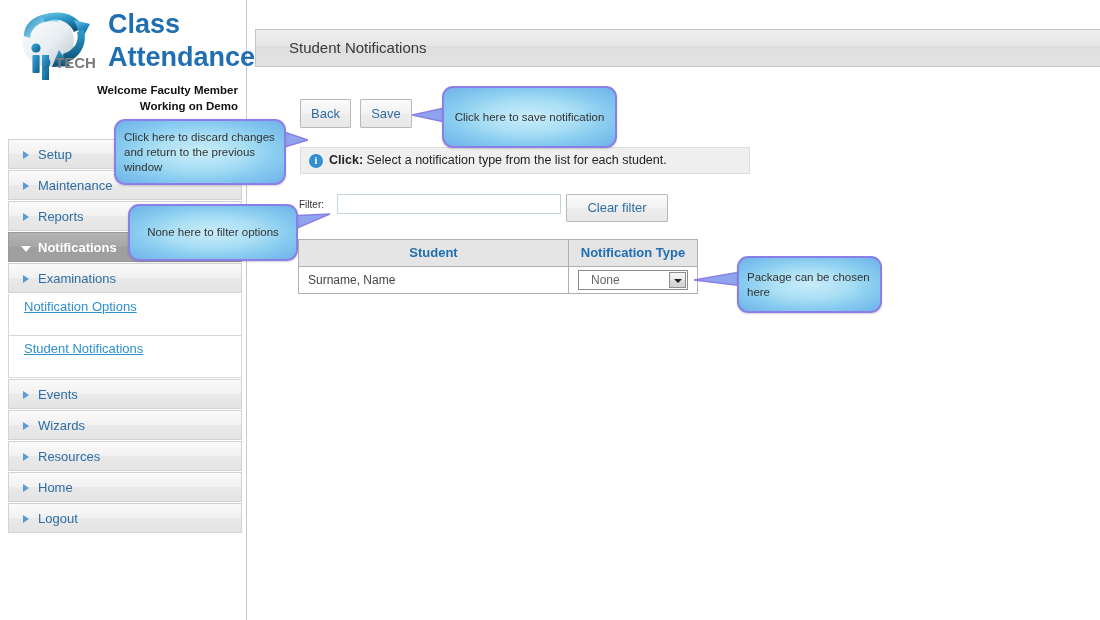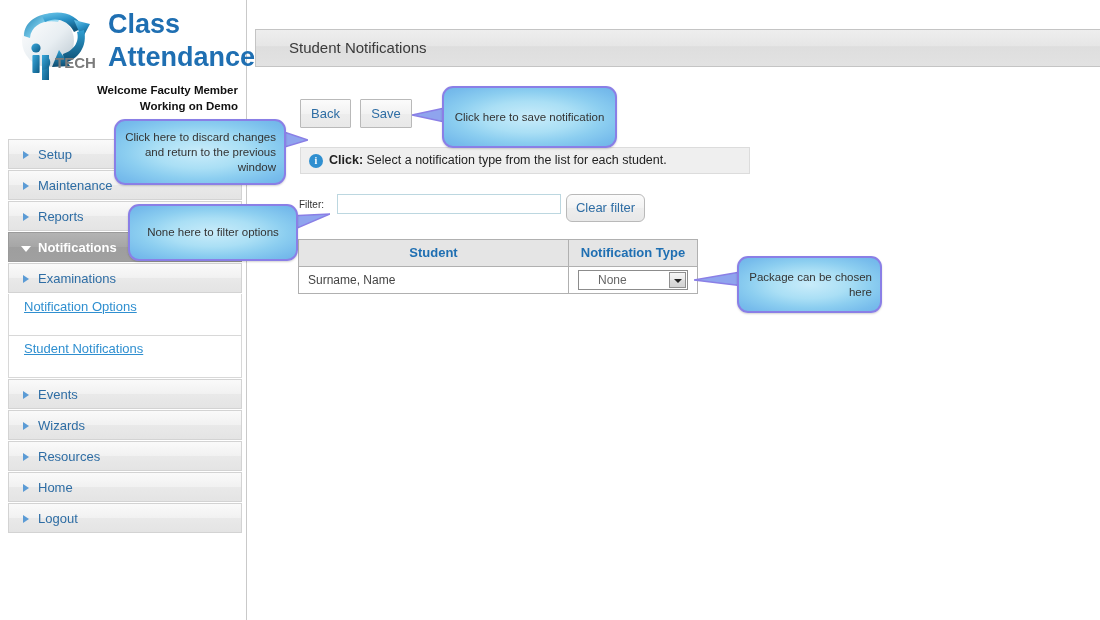--- a/index.html
+++ b/index.html
@@ -105,21 +105,21 @@
     background: linear-gradient(to bottom, #fbfbfb 0%, #f2f2f2 50%, #ededed 51%, #e8e8e8 100%);
     border: 1px solid #b9b9b9;
     color: #2E6DA4;
     font-size: 13px;
     text-align: center;
     cursor: pointer;
     border-radius: 1px;
   }
   #btn-back { left: 45px; top: 32px; width: 51px; height: 29px; line-height: 27px; }
   #btn-save { left: 105px; top: 32px; width: 52px; height: 29px; line-height: 27px; }
-  #btn-clear { left: 311px; top: 127px; width: 79px; height: 28px; line-height: 26px; border-radius: 6px; }
+  #btn-clear { left: 311px; top: 127px; width: 102px; height: 28px; line-height: 26px; }
 
   #note-bar {
     position: absolute; left: 45px; top: 80px;
     width: 450px; height: 27px;
     background: #efefef;
     border: 1px solid #dcdcdc;
   }
   #note-icon {
     position: absolute; left: 8px; top: 6px;
     width: 14px; height: 14px; border-radius: 50%;
@@ -180,21 +180,21 @@
   td.cell-select { padding: 2px 2px 2px 3px; }
 
   .wselect {
     position: relative;
     width: 110px; height: 20px;
     border: 1px solid #8c8c8c;
     background: #ffffff;
     font-size: 12px;
     color: #666;
     line-height: 18px;
-    padding-left: 19px;
+    padding-left: 12px;
     cursor: pointer;
   }
   .wselect .arrowbtn {
     position: absolute; right: 1px; top: 1px;
     width: 17px; height: 16px;
     background: linear-gradient(to bottom, #f6f6f6 0%, #e9e9e9 50%, #dcdcdc 51%, #d2d2d2 100%);
     border: 1px solid #909090;
   }
   .wselect .arrowbtn::after {
     content: ""; position: absolute; left: 4px; top: 6px;
@@ -206,21 +206,21 @@
 
   
   .callout {
     position: absolute;
     border: 2px solid #8A7FE6;
     border-radius: 11px;
     background: radial-gradient(ellipse at 50% 50%, #c9ecfa 0%, #aadff5 38%, #8ccef0 62%, #78bdec 85%, #6fb4e8 100%);
     color: #333;
     font-size: 11.5px;
     line-height: 15px;
-    text-align: right;
+    text-align: left;
     display: flex; align-items: center; justify-content: center;
     padding: 4px 8px;
     box-shadow: 0 1px 2px rgba(0,0,0,0.18);
     z-index: 20;
   }
   .tail {
     position: absolute; z-index: 19;
   }
   .tail svg { display: block; }
 </style>

